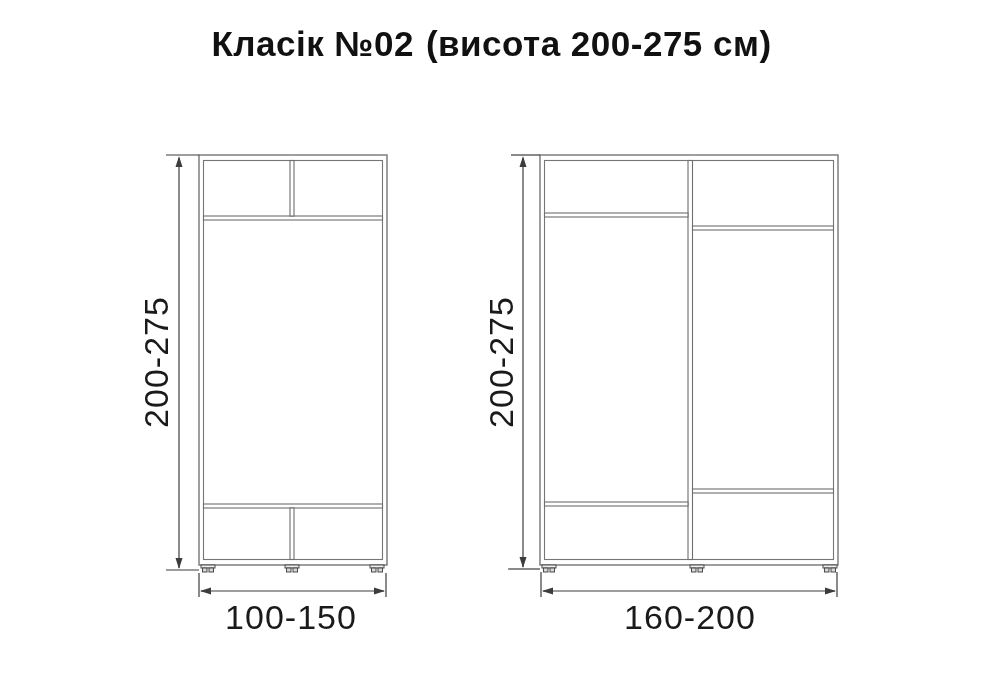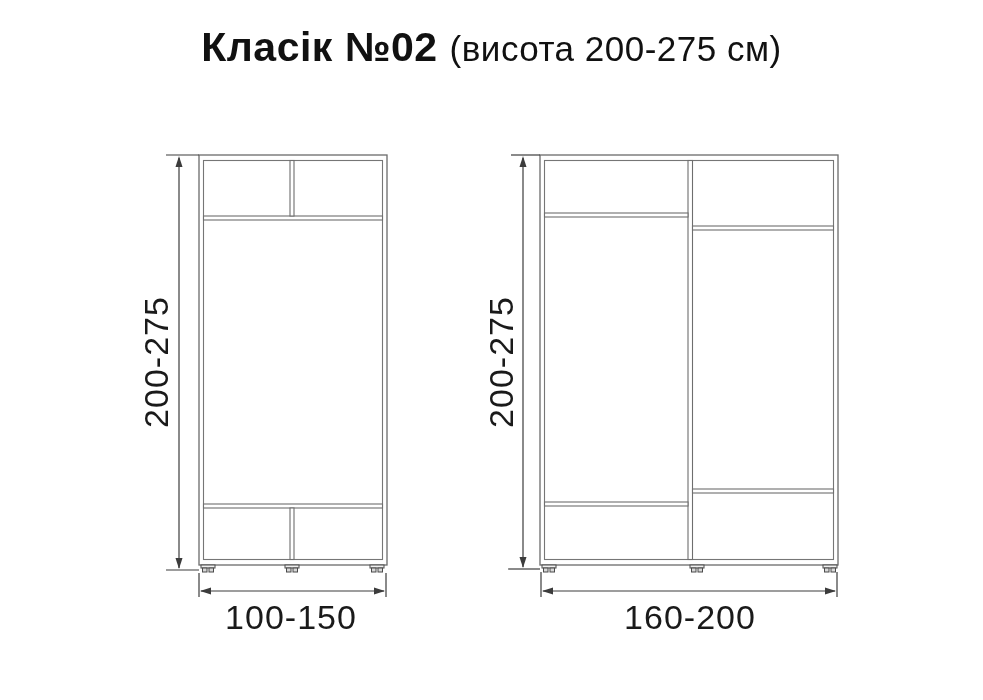--- a/index.html
+++ b/index.html
@@ -21,27 +21,27 @@
     left: 0;
     width: 983px;
     display: flex;
     justify-content: center;
     align-items: baseline;
     gap: 12px;
     color: #111111;
     white-space: nowrap;
   }
   .title-model {
-    font-size: 41px;
+    font-size: 35px;
     font-weight: 700;
     letter-spacing: 0.5px;
   }
   .title-note {
     font-size: 35px;
-    font-weight: 400;
+    font-weight: 700;
     letter-spacing: 0.5px;
   }
   svg.drawing {
     position: absolute;
     top: 0;
     left: 0;
   }
   .cab {
     fill: #ffffff;
     stroke: #6b6b6b;

